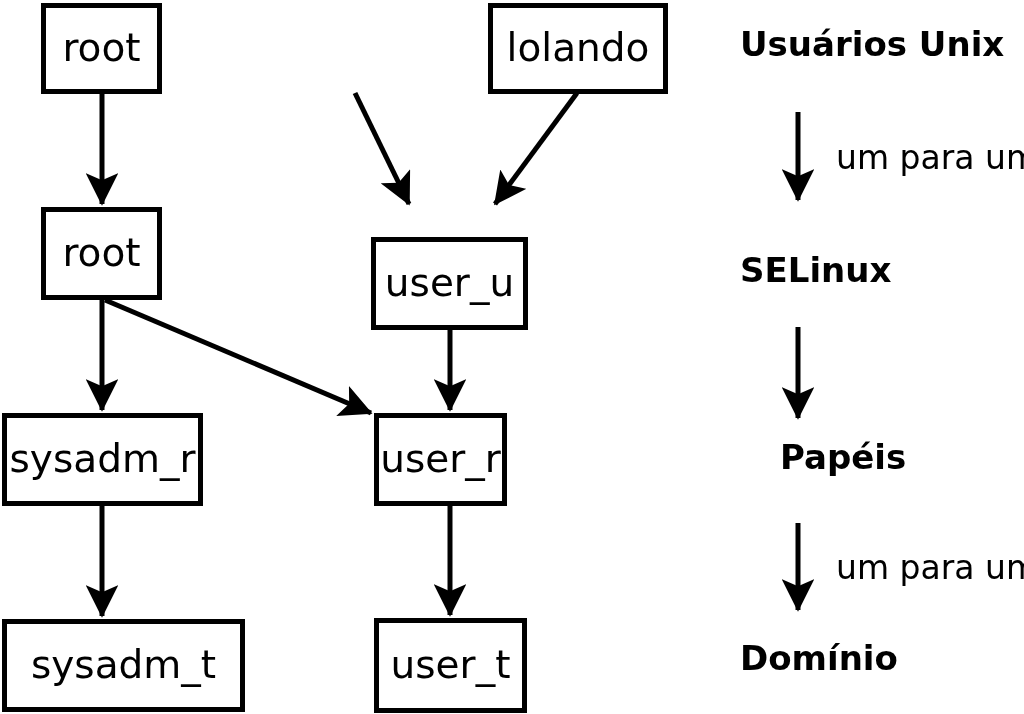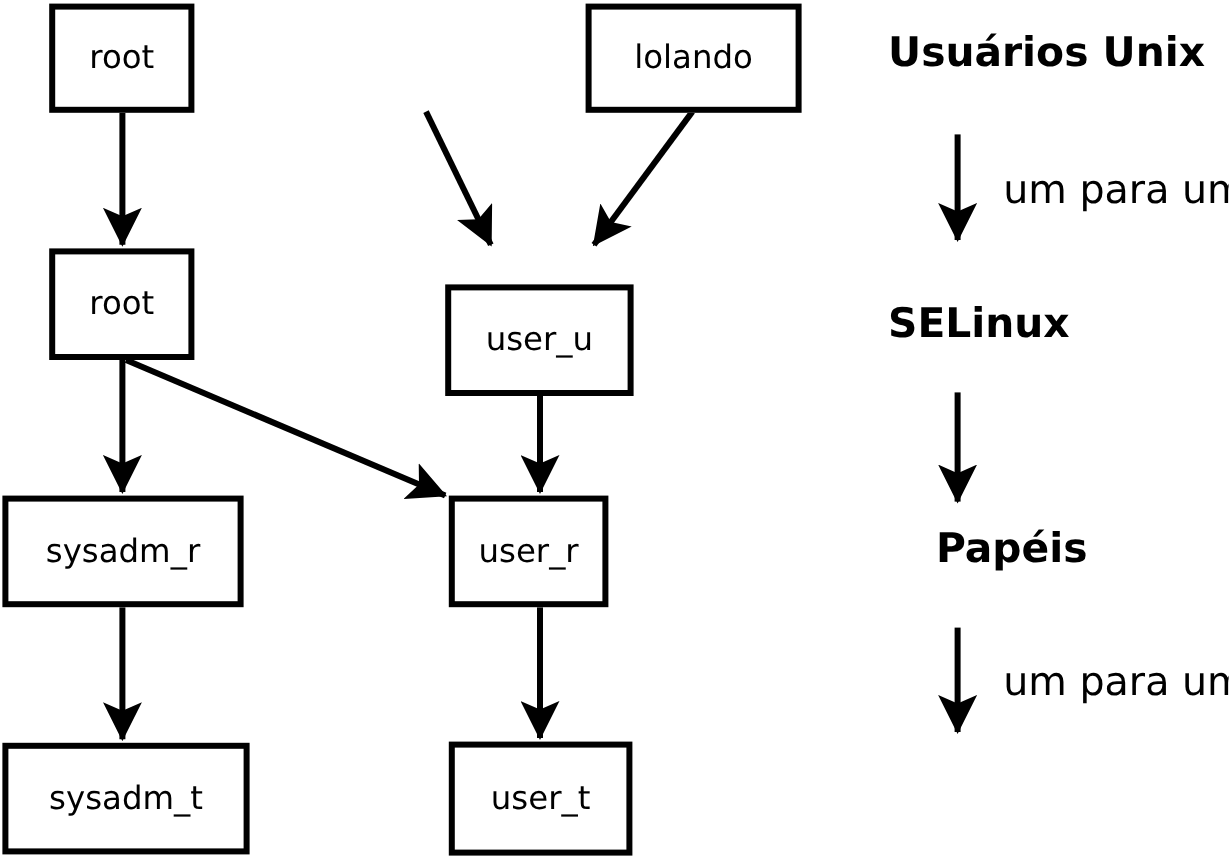--- a/index.html
+++ b/index.html
@@ -24,21 +24,21 @@
     height: 714px;
   }
   .node {
     position: absolute;
     box-sizing: border-box;
     border: 5px solid #000000;
     background: #ffffff;
     display: flex;
     align-items: center;
     justify-content: center;
-    font-size: 27px;
+    font-size: 39px;
     line-height: 1.1;
     white-space: nowrap;
   }
   .legend-heading {
     position: absolute;
     font-size: 34px;
     font-weight: bold;
     white-space: nowrap;
     text-align: right;
   }
@@ -83,26 +83,27 @@
     </div>
   <div class="node" style="left:371px; top:207px; width:157px; height:93px;margin-top:30px;">
       <span>user_u</span>
     </div>
   <div class="node" style="left:2px;   top:413px; width:201px; height:93px;">
       <span>sysadm_r</span>
     </div>
   <div class="node" style="left:374px; top:413px; width:133px; height:93px;">
       <span>user_r</span>
     </div>
-  <div class="node" style="left:2px;   top:619px; width:206px; height:93px;">
+  <div class="node" style="left:2px;   top:619px; width:243px; height:93px;">
       <span>sysadm_t</span>
     </div>
   <div class="node" style="left:374px; top:618px; width:153px; height:95px;">
       <span>user_t</span>
     </div>
 
   <div class="legend-heading" style="left:740px; top:24px;">Usuários Unix</div>
   <div class="legend-note" style="left:836px; top:138px;">um para um</div>
   <div class="legend-heading" style="left:740px; top:250px;">SELinux</div>
   <div class="legend-heading" style="left:780px; top:437px;">Papéis</div>
   <div class="legend-note" style="left:836px; top:548px;">um para um</div>
+  <div class="legend-heading" style="left:740px; top:638px;">Domínio</div>
 
 </div>
 
 </body></html>

